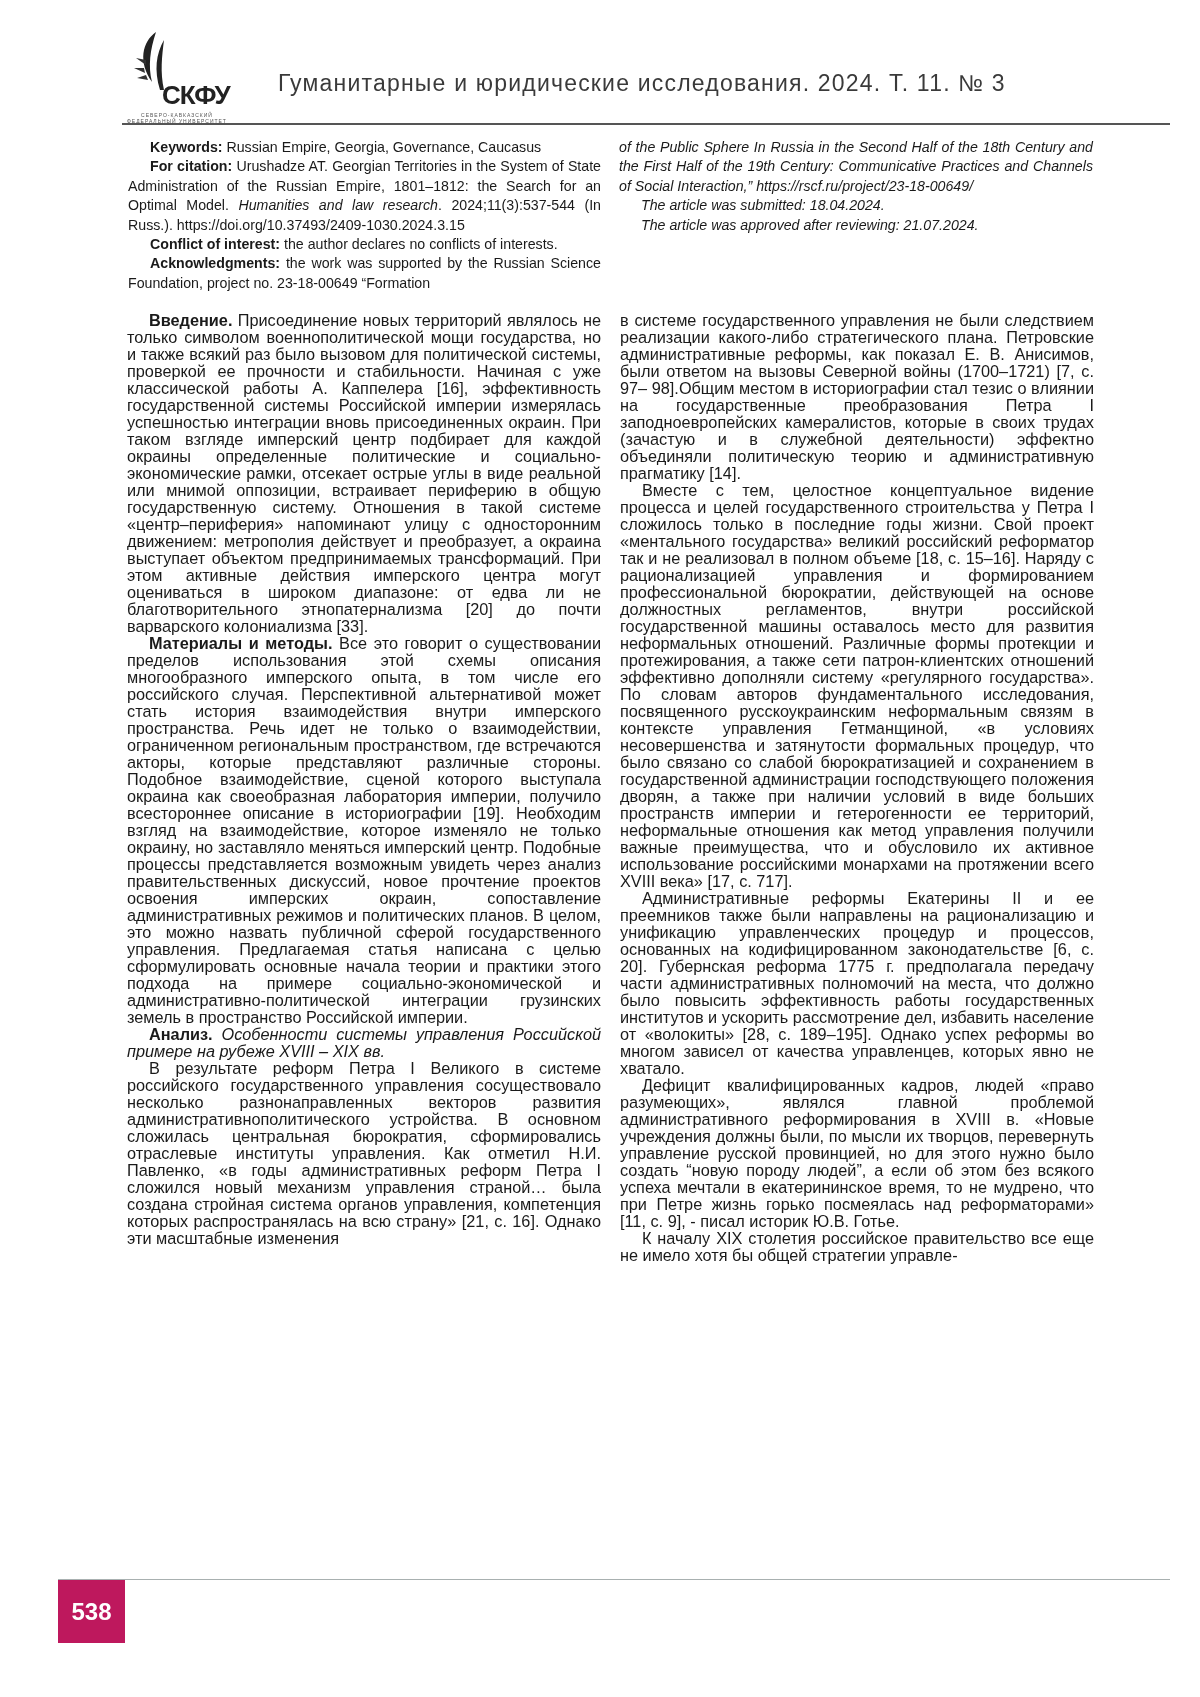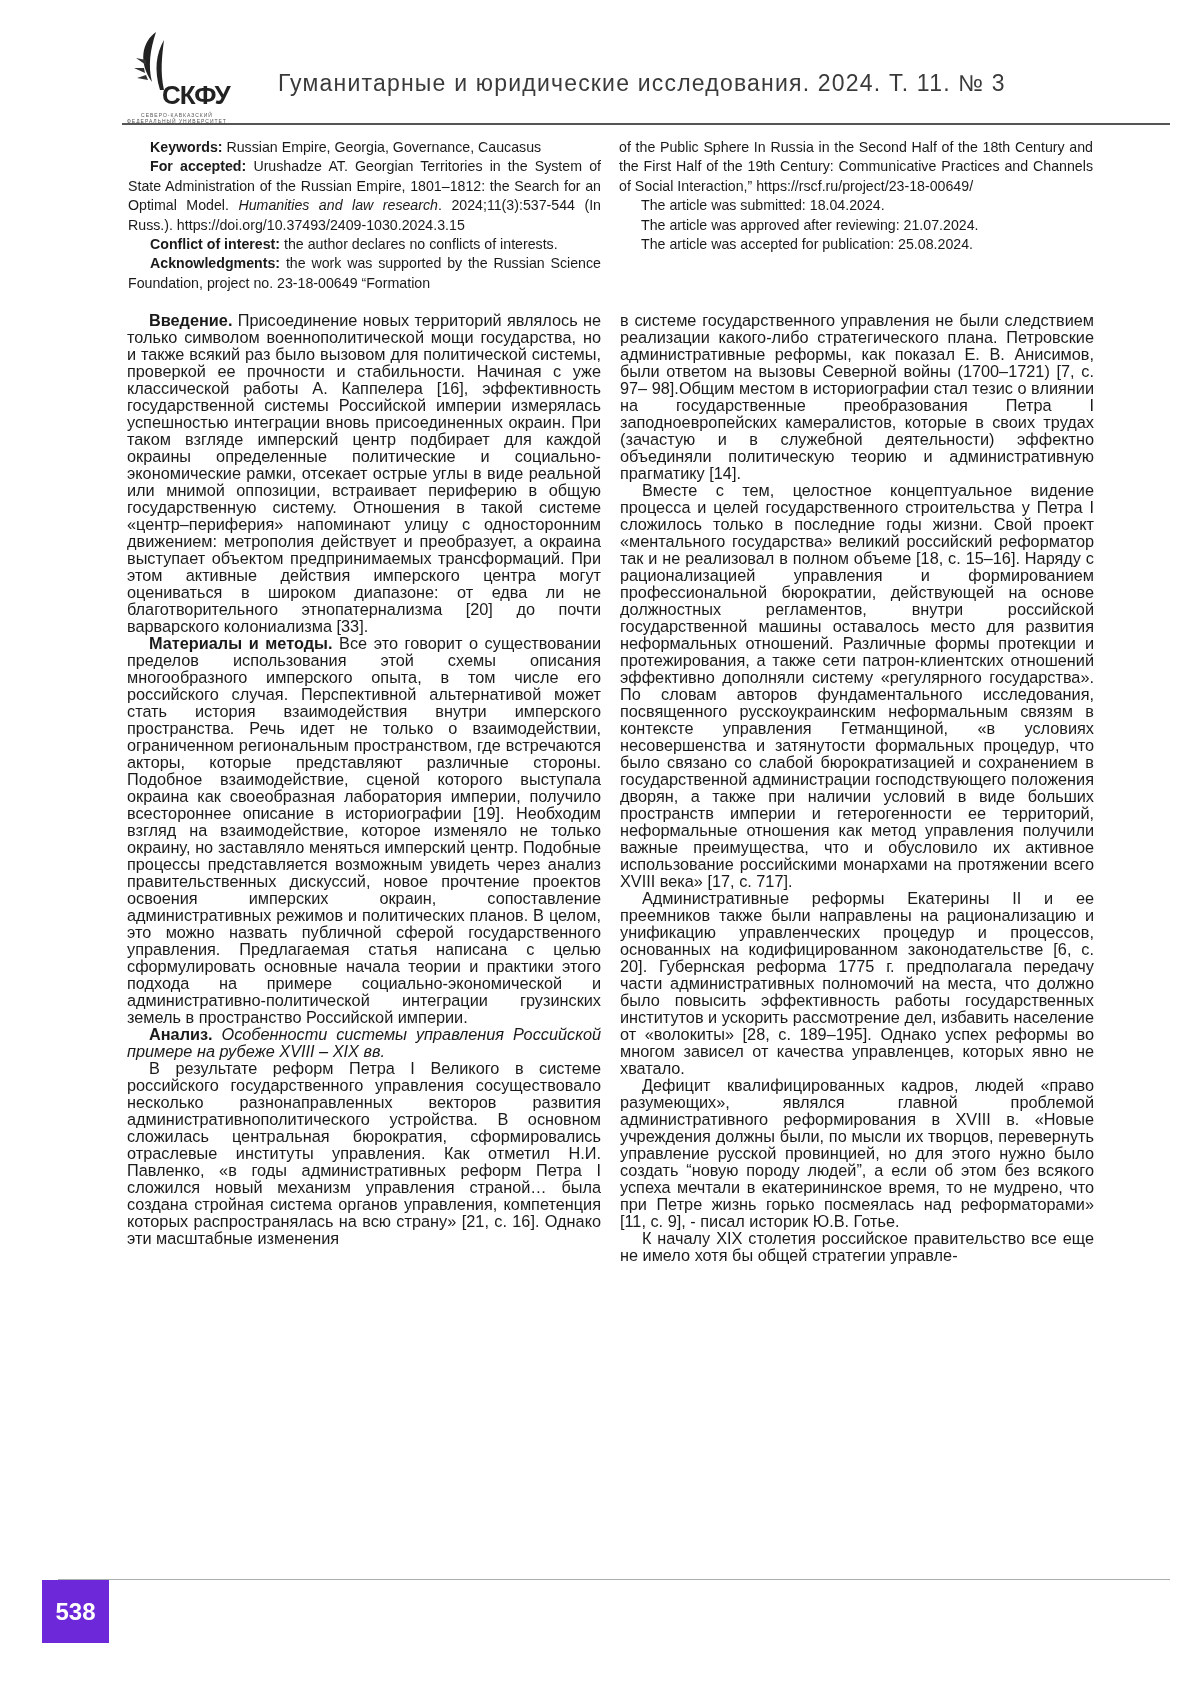--- a/index.html
+++ b/index.html
@@ -8,63 +8,62 @@
   .header { position: absolute; left: 0; top: 0; width: 1200px; height: 162px; }
   .logo { position: absolute; left: 122px; top: 32px; width: 100px; height: 90px; }
   .logo svg { position: absolute; left: 12px; top: 0; }
   .logo-text { position: absolute; left: 40px; top: 48px; font-size: 26px; font-weight: bold; letter-spacing: -1px; color: #222; }
   .logo-sub { position: absolute; left: 0; top: 80px; width: 110px; font-size: 5px; line-height: 6px; color: #555; letter-spacing: 1px; text-align: center; }
   .journal-title { position: absolute; left: 278px; top: 70px; font-size: 23px; color: #3a3a3a; letter-spacing: 1.2px; white-space: nowrap; }
   .header-rule { position: absolute; left: 122px; top: 123px; width: 1048px; height: 2px; background: #555; }
 
   .meta { position: absolute; top: 138px; font-size: 14.2px; line-height: 19.4px; text-align: justify; }
   .meta.left { left: 128px; width: 473px; }
-  .meta.right { left: 619px; width: 474px; }
+  .meta.right { left: 619px; width: 474px; font-style: italic; }
   .meta p { margin: 0; }
   .indent { text-indent: 22px; }
   .b { font-weight: bold; }
   .i { font-style: italic; }
 
   .col { position: absolute; top: 312px; font-size: 16.3px; line-height: 17px; text-align: justify; }
   .col.left { left: 127px; width: 474px; }
   .col.right { left: 620px; width: 474px; }
   .col p { margin: 0; }
 
   .footer-rule { position: absolute; left: 58px; top: 1579px; width: 1112px; height: 1px; background: #a8b0b0; }
-  .page-box { position: absolute; left: 42px; top: 1580px; width: 67px; height: 63px; background: #6d28d9; color: #fff; font-size: 24px; font-weight: bold; display: flex; align-items: center; justify-content: center; }
+  .page-box { position: absolute; left: 58px; top: 1580px; width: 67px; height: 63px; background: #be185d; color: #fff; font-size: 24px; font-weight: bold; display: flex; align-items: center; justify-content: center; }
 </style>
 </head>
 <body>
 
 <header class="header">
   <div class="logo">
     <svg width="50" height="62" viewBox="0 0 50 62">
       <path d="M22 0 C8 10 4 30 18 50 C14 34 16 18 22 0 Z" fill="#222"></path>
       <path d="M30 8 C22 22 20 38 26 58 L30 58 C26 40 28 24 30 8 Z" fill="#222"></path>
       <path d="M12 28 L2 26 L12 33 Z M10 36 L0 36 L11 41 Z M12 43 L3 46 L14 48 Z" fill="#333"></path>
     </svg>
     <div class="logo-text">СКФУ</div>
     <div class="logo-sub">СЕВЕРО-КАВКАЗСКИЙ ФЕДЕРАЛЬНЫЙ УНИВЕРСИТЕТ</div>
   </div>
   <div class="journal-title">Гуманитарные и юридические исследования. 2024. Т. 11. № 3</div>
   <div class="header-rule"></div>
 </header>
 
 <section class="meta left">
   <p class="indent"><span class="b">Keywords:</span><span> Russian Empire, Georgia, Governance, Caucasus</span></p>
-  <p class="indent"><span class="b">For accepted:</span><span> Urushadze AT. Georgian Territories in the System of State Administration of the Russian Empire, 1801–1812: the Search for an Optimal Model. </span><span class="i">Humanities and law research</span><span>. 2024;11(3):537-544 (In Russ.). https://doi.org/10.37493/2409-1030.2024.3.15</span></p>
+  <p class="indent"><span class="b">For citation:</span><span> Urushadze AT. Georgian Territories in the System of State Administration of the Russian Empire, 1801–1812: the Search for an Optimal Model. </span><span class="i">Humanities and law research</span><span>. 2024;11(3):537-544 (In Russ.). https://doi.org/10.37493/2409-1030.2024.3.15</span></p>
   <p class="indent"><span class="b">Conflict of interest:</span><span> the author declares no conflicts of interests.</span></p>
   <p class="indent"><span class="b">Acknowledgments:</span><span> the work was supported by the Russian Science Foundation, project no. 23-18-00649 “Formation</span></p>
 </section>
 
 <section class="meta right">
   <p>of the Public Sphere In Russia in the Second Half of the 18th Century and the First Half of the 19th Century: Communicative Practices and Channels of Social Interaction,” https://rscf.ru/project/23-18-00649/</p>
   <p class="indent">The article was submitted: 18.04.2024.</p>
   <p class="indent">The article was approved after reviewing: 21.07.2024.</p>
-  <p class="indent">The article was accepted for publication: 25.08.2024.</p>
 </section>
 
 <article class="col left">
   <p class="indent"><span class="b">Введение.</span><span> Присоединение новых территорий являлось не только символом военнополитической мощи государства, но и также всякий раз было вызовом для политической системы, проверкой ее прочности и стабильности. Начиная с уже классической работы А. Каппелера [16], эффективность государственной системы Российской империи измерялась успешностью интеграции вновь присоединенных окраин. При таком взгляде имперский центр подбирает для каждой окраины определенные политические и социально-экономические рамки, отсекает острые углы в виде реальной или мнимой оппозиции, встраивает периферию в общую государственную систему. Отношения в такой системе «центр–периферия» напоминают улицу с односторонним движением: метрополия действует и преобразует, а окраина выступает объектом предпринимаемых трансформаций. При этом активные действия имперского центра могут оцениваться в широком диапазоне: от едва ли не благотворительного этнопатернализма [20] до почти варварского колониализма [33].</span></p>
   <p class="indent"><span class="b">Материалы и методы.</span><span> Все это говорит о существовании пределов использования этой схемы описания многообразного имперского опыта, в том числе его российского случая. Перспективной альтернативой может стать история взаимодействия внутри имперского пространства. Речь идет не только о взаимодействии, ограниченном региональным пространством, где встречаются акторы, которые представляют различные стороны. Подобное взаимодействие, сценой которого выступала окраина как своеобразная лаборатория империи, получило всестороннее описание в историографии [19]. Необходим взгляд на взаимодействие, которое изменяло не только окраину, но заставляло меняться имперский центр. Подобные процессы представляется возможным увидеть через анализ правительственных дискуссий, новое прочтение проектов освоения имперских окраин, сопоставление административных режимов и политических планов. В целом, это можно назвать публичной сферой государственного управления. Предлагаемая статья написана с целью сформулировать основные начала теории и практики этого подхода на примере социально-экономической и административно-политической интеграции грузинских земель в пространство Российской империи.</span></p>
   <p class="indent"><span class="b">Анализ.</span><span class="i"> Особенности системы управления Российской примере на рубеже XVIII – XIX вв.</span></p>
   <p class="indent">В результате реформ Петра I Великого в системе российского государственного управления сосуществовало несколько разнонаправленных векторов развития административнополитического устройства. В основном сложилась центральная бюрократия, сформировались отраслевые институты управления. Как отметил Н.И. Павленко, «в годы административных реформ Петра I сложился новый механизм управления страной… была создана стройная система органов управления, компетенция которых распространялась на всю страну» [21, с. 16]. Однако эти масштабные изменения</p>
 </article>
 
 <article class="col right">

